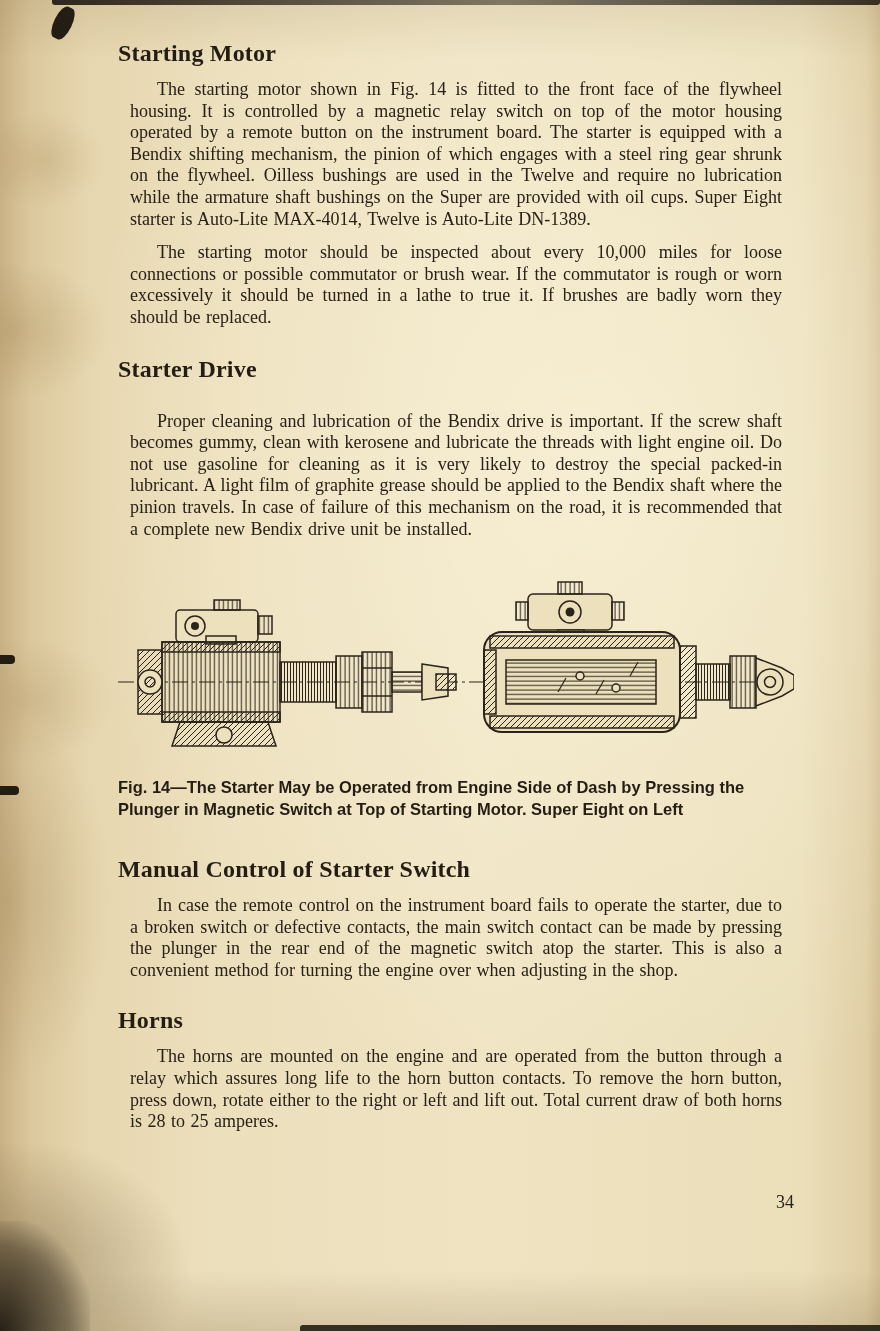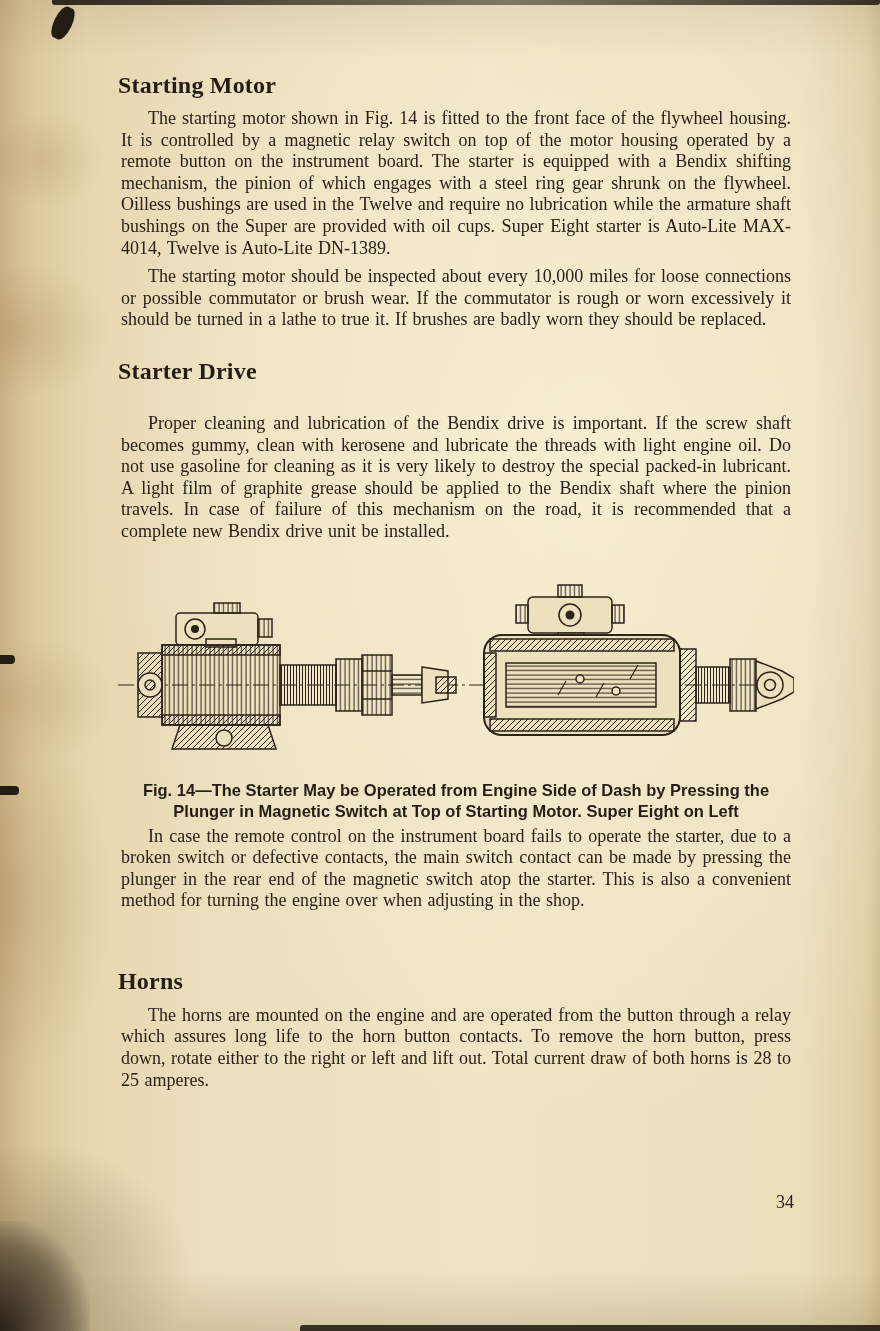--- a/index.html
+++ b/index.html
@@ -11,32 +11,32 @@
       radial-gradient(ellipse 90px 70px at 42px 160px, rgba(148,116,66,.20), transparent 70%),
       radial-gradient(ellipse 150px 260px at 8px 900px, rgba(140,108,60,.24), transparent 70%),
       radial-gradient(ellipse 120px 90px at 30px 700px, rgba(140,108,60,.18), transparent 70%),
       radial-gradient(ellipse 230px 180px at 25px 1270px, rgba(90,70,40,.40), transparent 72%),
       radial-gradient(ellipse 700px 900px at 68% 35%, rgba(255,250,230,.50), transparent 75%),
       linear-gradient(180deg, rgba(120,95,55,.14) 0px, rgba(120,95,55,0) 60px, rgba(120,95,55,0) 1270px, rgba(110,86,48,.20) 1331px),
       linear-gradient(90deg,#c9b185 0px,#dcc89d 30px,#e7d7b0 90px,#ecdfbc 220px,#efe3c2 480px,#ebdfba 800px,#e0cea5 866px,#d2bd92 880px);
   }
   .content{position:absolute;left:118px;width:676px;top:0;}
   .sec-heading{font-size:24px;font-weight:bold;margin:0;letter-spacing:.2px;color:#241d14;}
-  p.body{font-size:18px;line-height:21.6px;text-align:justify;text-indent:27px;margin:3px;word-spacing:1px;}
-  #h-starting-motor{padding-top:72px;margin-bottom:9px;}
+  p.body{font-size:18px;line-height:21.6px;text-align:justify;text-indent:27px;margin:12px;word-spacing:1px;}
+  #h-starting-motor{padding-top:40px;margin-bottom:9px;}
   #p-starting-1{margin-bottom:7px;}
   #h-starter-drive{margin-top:27px;margin-bottom:28px;}
   .figure-wrap{margin-top:40px;}
   .figure-art{display:block;width:676px;height:185px;}
   .figure-caption{
     margin-top:12px;font-family:"Liberation Sans","DejaVu Sans",sans-serif;
-    font-weight:bold;font-size:16.5px;line-height:21.5px;color:#241d14;text-align:center;
+    font-weight:bold;font-size:16.5px;line-height:21.5px;color:#241d14;text-align:left;
   }
   #h-manual{margin-top:36px;margin-bottom:10px;}
-  #h-horns{margin-top:56px;margin-bottom:10px;}
+  #h-horns{margin-top:26px;margin-bottom:10px;}
   .folio{position:absolute;top:1192px;left:118px;width:676px;text-align:right;font-size:18px;color:#2a2319;}
   
   .edge-top{position:absolute;top:0;left:52px;right:0;height:5px;
     background:linear-gradient(90deg, rgba(28,23,16,.9), rgba(28,23,16,.5) 55%, rgba(28,23,16,.85));border-radius:0 0 3px 3px;}
   .edge-bottom{position:absolute;bottom:0;left:300px;right:0;height:6px;background:rgba(24,19,13,.85);border-radius:3px 0 0 0;}
   .corner-bl{position:absolute;bottom:0;left:0;width:90px;height:110px;
     background:radial-gradient(ellipse at 0% 100%, rgba(18,14,9,.85), rgba(18,14,9,.35) 55%, transparent 75%);}
   .mark-topleft{position:absolute;top:6px;left:54px;width:18px;height:34px;background:#241d14;
     transform:rotate(26deg);border-radius:45%/60%;}
   .tick-left-1{position:absolute;top:655px;left:0;width:15px;height:9px;background:#241d14;border-radius:0 4px 4px 0;}
@@ -137,20 +137,21 @@
           <path d="M638,78 L664,88 L676,95 L676,109 L664,116 L638,126 Z" fill="#ece0bd"></path>
 
           <circle cx="652" cy="102" r="13" fill="#ece0bd"></circle>
           <circle cx="652" cy="102" r="5.5" fill="none"></circle>
         </g>
       </svg>
 
       <div class="figure-caption">Fig. 14—The Starter May be Operated from Engine Side of Dash by Pressing the Plunger in Magnetic Switch at Top of Starting Motor. Super Eight on Left</div>
     </div>
 
+    <h2 class="sec-heading" id="h-manual">Manual Control of Starter Switch</h2>
     <p class="body">In case the remote control on the instrument board fails to operate the starter, due to a broken switch or defective contacts, the main switch contact can be made by pressing the plunger in the rear end of the magnetic switch atop the starter. This is also a convenient method for turning the engine over when adjusting in the shop.</p>
 
     <h2 class="sec-heading" id="h-horns">Horns</h2>
     <p class="body">The horns are mounted on the engine and are operated from the button through a relay which assures long life to the horn button contacts. To remove the horn button, press down, rotate either to the right or left and lift out. Total current draw of both horns is 28 to 25 amperes.</p>
 
   </div>
 
   <div class="folio">34</div>
 
   <div class="edge-top"></div>

